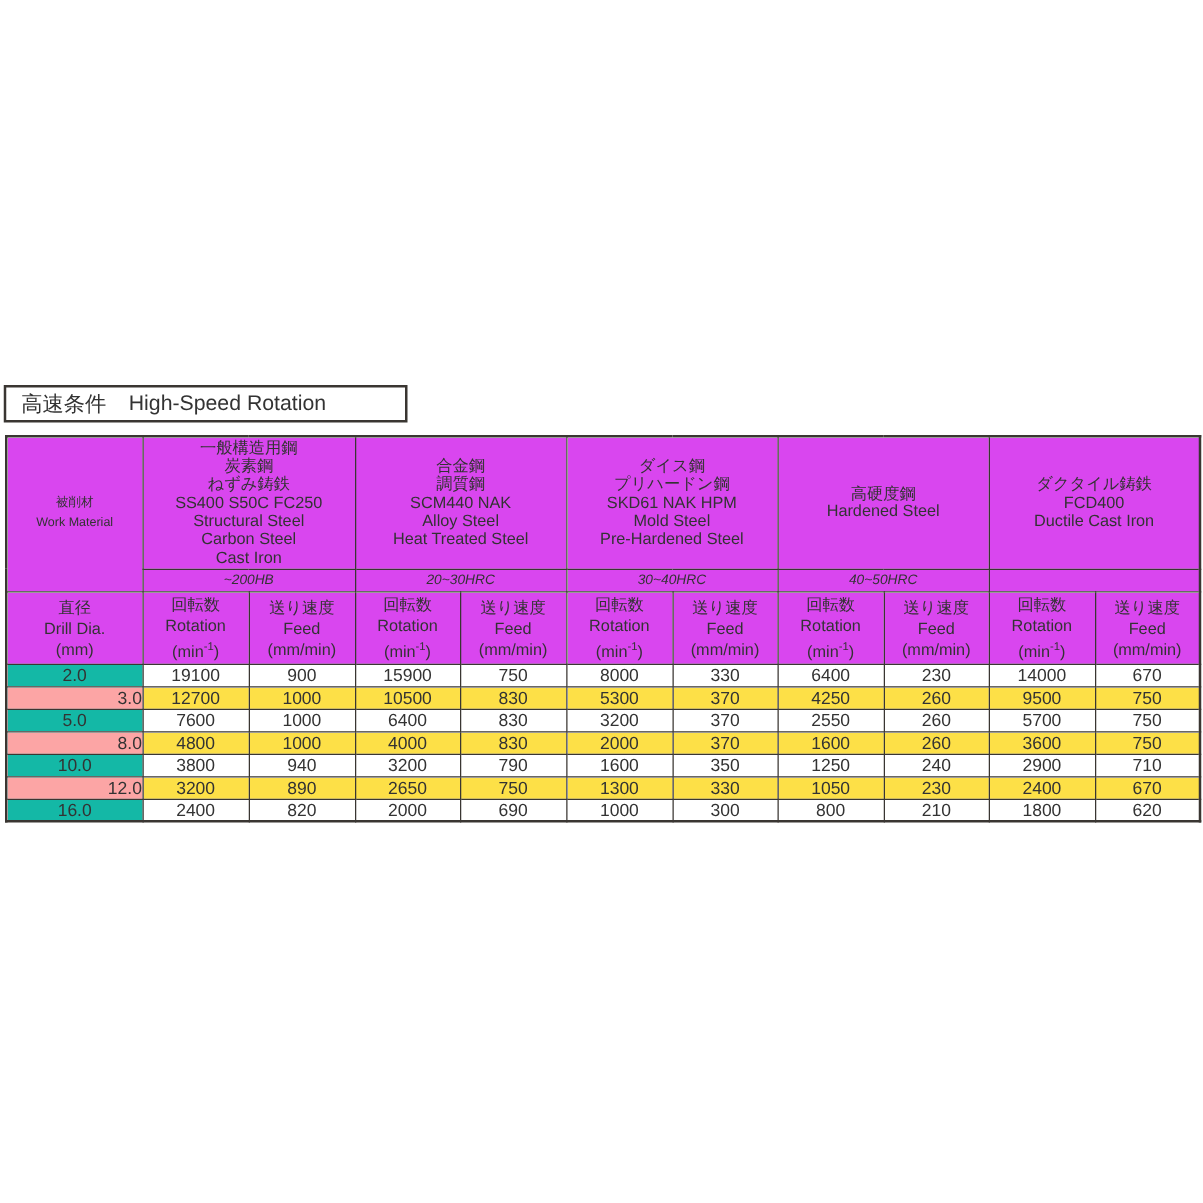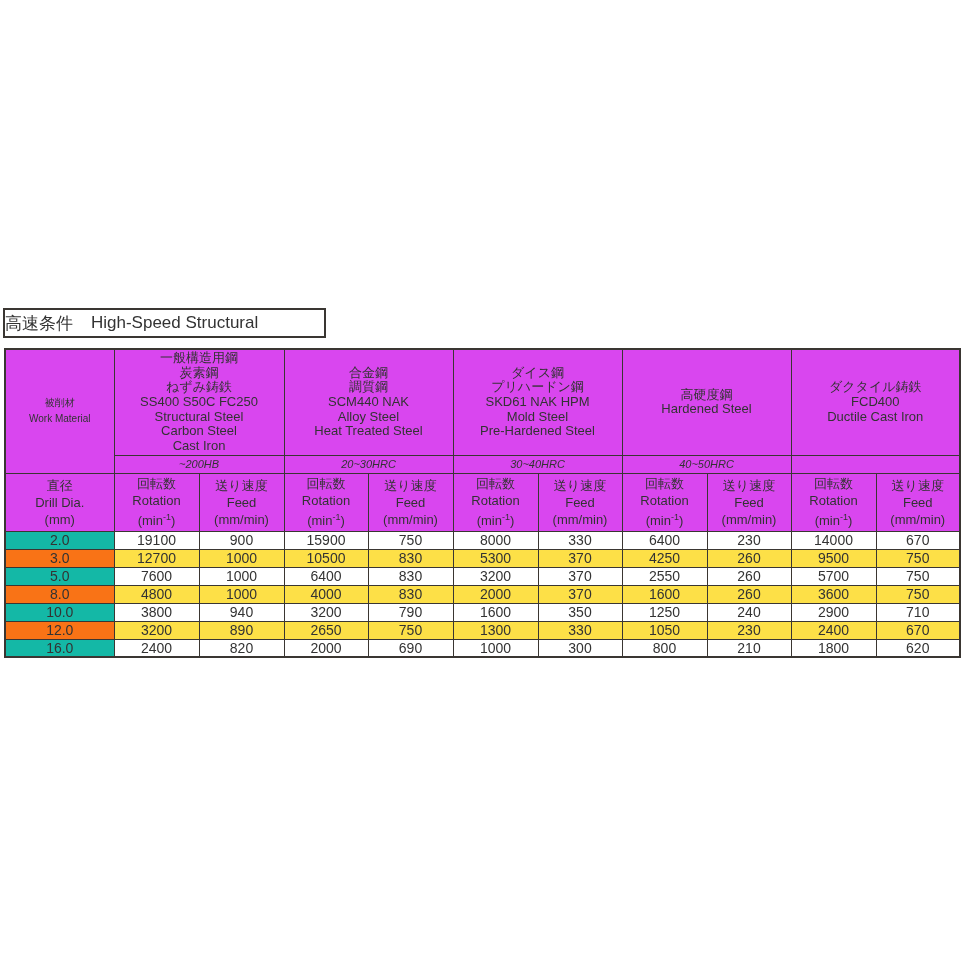--- a/index.html
+++ b/index.html
@@ -11,21 +11,21 @@
     position: relative;
   }
   .title-box {
     position: absolute;
     left: 3px; top: 308px;
     width: 323px; height: 30px;
     border: 2px solid #3a3632;
     box-sizing: border-box;
     display: flex;
     align-items: center;
-    padding-left: 0;
+    padding-left: 12px;
     font-size: 17px;
     white-space: nowrap;
   }
   .title-box .jp { margin-right: 18px; }
   table.spec {
     position: absolute;
     left: 4px; top: 348px;
     width: 954px;
     border-collapse: collapse;
     table-layout: fixed;
@@ -52,28 +52,28 @@
     font-size: 10px;
     line-height: 16px;
   }
   tr.hardness { height: 18px; font-size: 11px; font-style: italic; }
   tr.subhdr { height: 58px; font-size: 13px; line-height: 17px; }
   tr.subhdr sup { font-size: 9px; }
   tr.data { height: 18px; font-size: 14px; }
   tr.data td { background: #ffffff; }
   tr.data.striped td { background: #fde047; }
   tr.data td.c0 { background: #14b8a6; }
-  tr.data.striped td.c0 { background: #f97316; }
+  tr.data.striped td.c0 { background: #fca5a5; text-align: right; }
 </style>
 </head>
 <body>
 
 <div class="title-box">
   <span class="jp">高速条件</span>
-  <span class="en">High-Speed Structural</span>
+  <span class="en">High-Speed Rotation</span>
 </div>
 
 <table class="spec">
   <colgroup>
     <col style="width:109px">
     <col style="width:85px">
       <col style="width:85px">
     <col style="width:84px">
       <col style="width:85px">
     <col style="width:85px">

